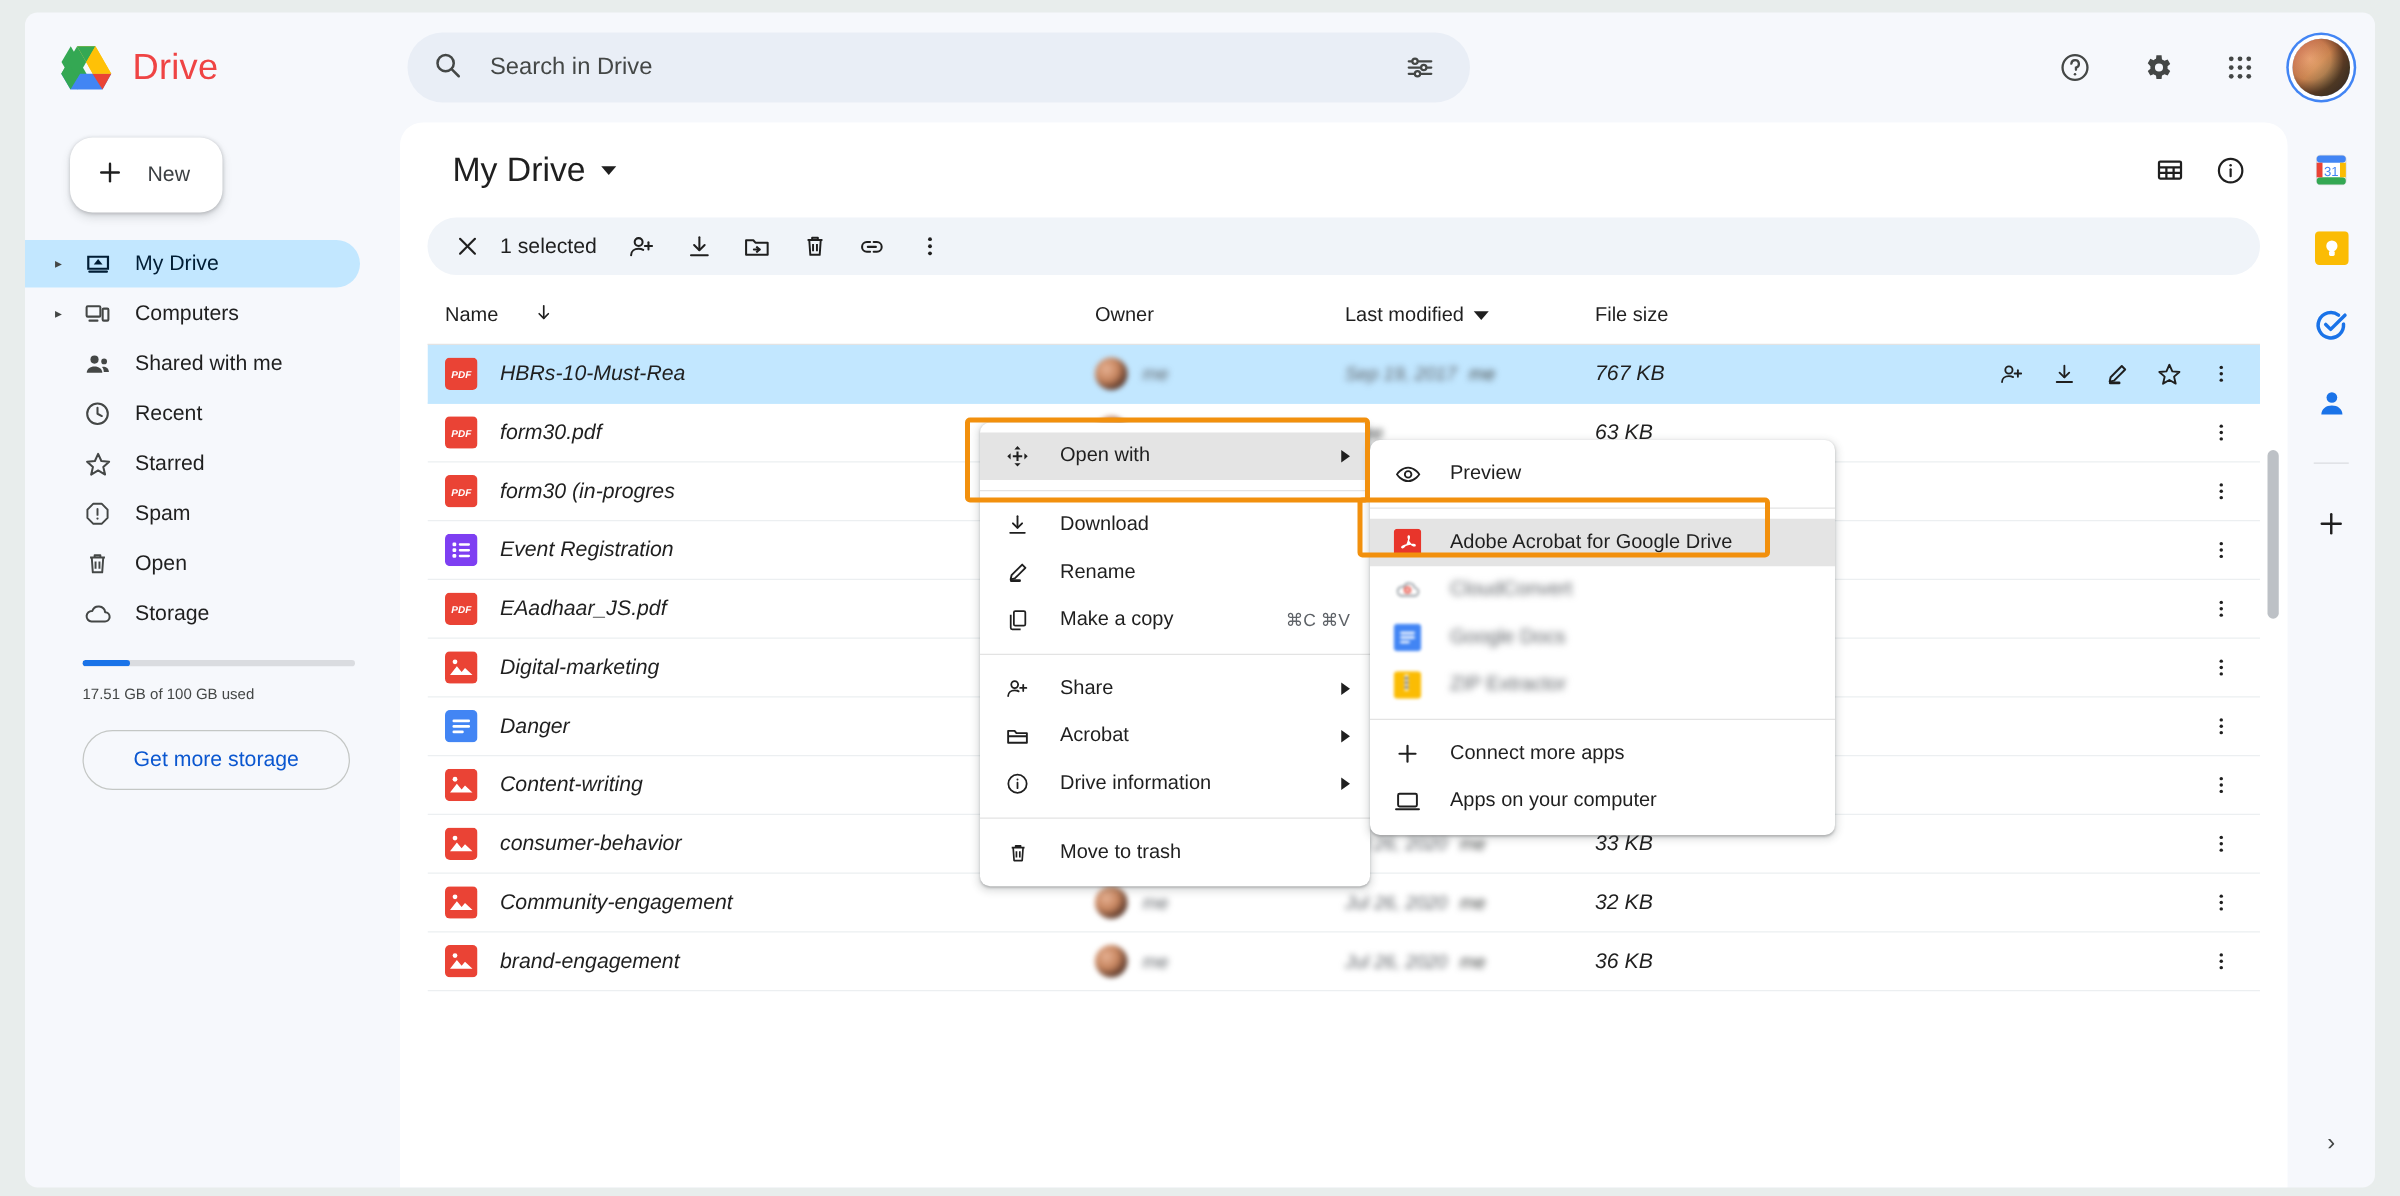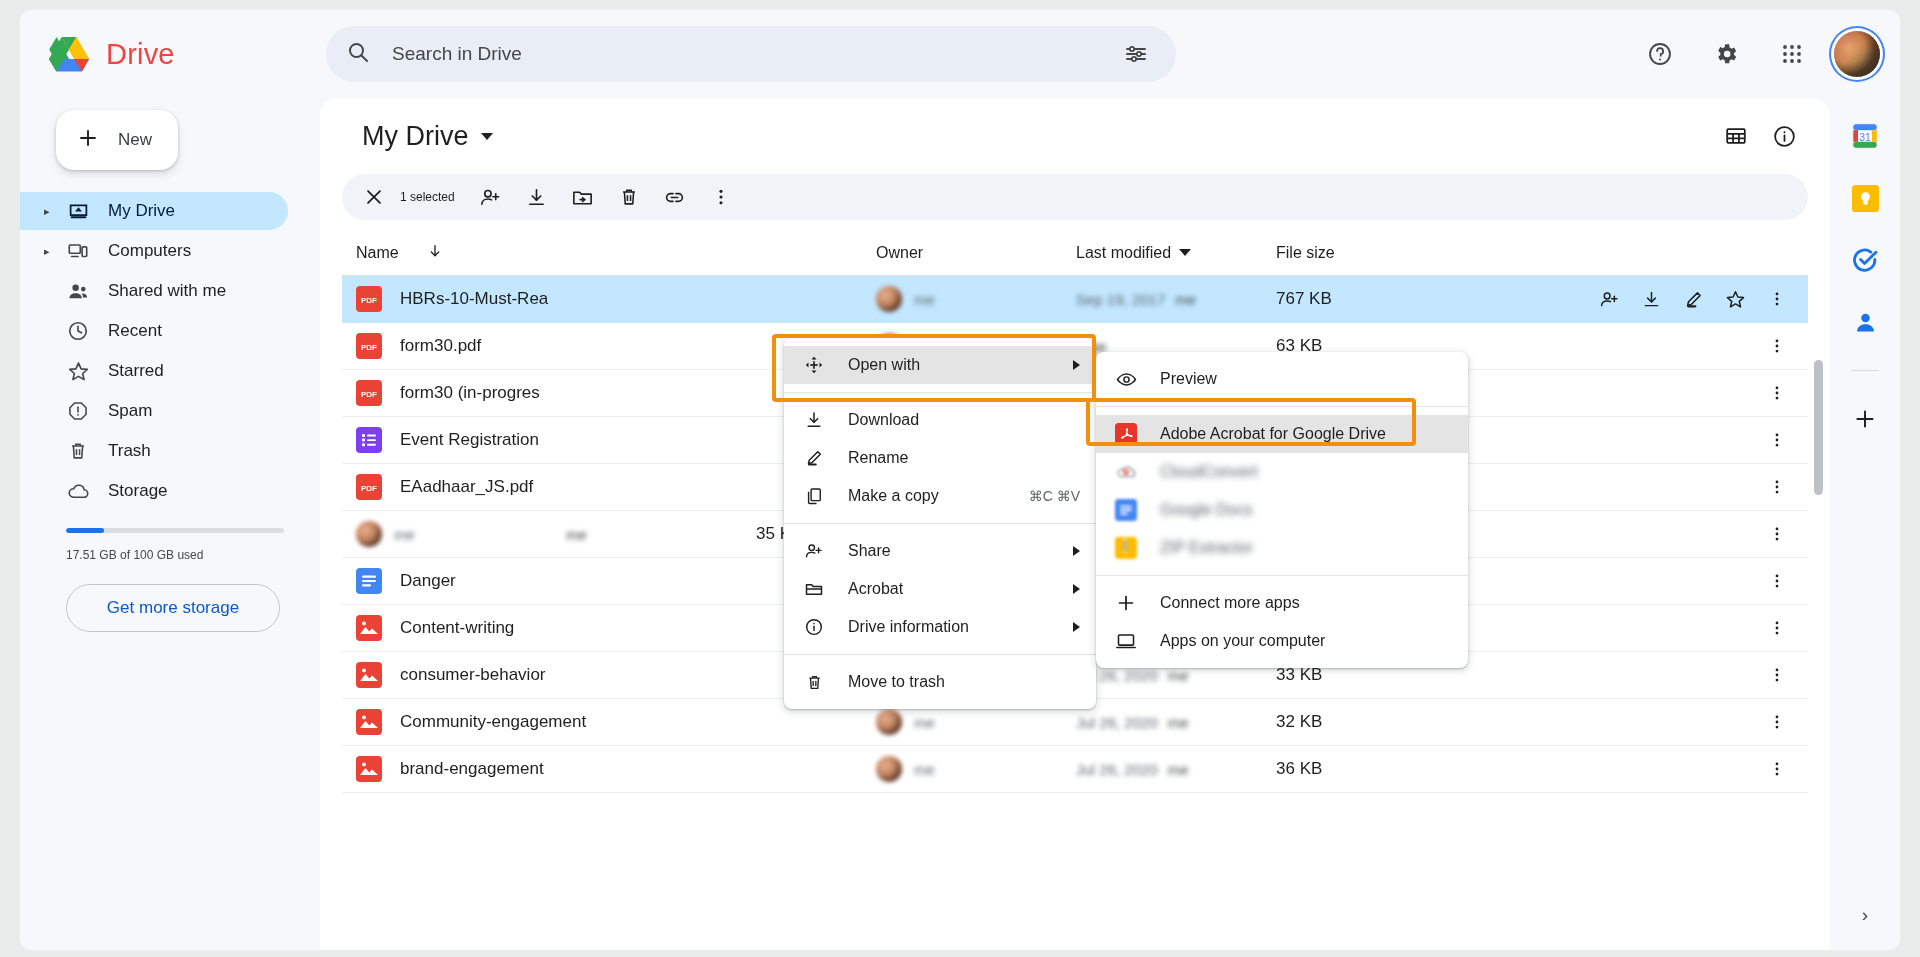--- a/index.html
+++ b/index.html
@@ -116,42 +116,42 @@
     font-size: 27px; color: #1f1f1f; display: flex; align-items: center; gap: 12px;
     cursor: pointer; padding: 4px 10px; border-radius: 8px;
   }
   .caret-dn { width: 0; height: 0; border-left: 6px solid transparent; border-right: 6px solid transparent; border-top: 7px solid #1f1f1f; }
   .head-spacer { flex: 1; }
 
   .selbar {
     margin: 0 22px 0 22px; height: 46px; background: #f0f4f9;
     border-radius: 23px; display: flex; align-items: center; padding: 0 12px; gap: 6px;
   }
-  .selbar .count { font-size: 12px; color: #1f1f1f; margin-right: 10px; }
+  .selbar .count { font-size: 17px; color: #1f1f1f; margin-right: 10px; }
   .tbtn {
     width: 40px; height: 40px; border-radius: 50%; border: 0; background: transparent;
     display: flex; align-items: center; justify-content: center; cursor: pointer;
   }
 
   .colhead {
     display: flex; align-items: center; height: 46px;
     margin: 10px 22px 0 22px; padding: 0 14px;
     font-size: 16px; color: #1f1f1f;
     border-bottom: 1px solid #e3e3e3;
   }
   .col-name { width: 520px; display: flex; align-items: center; gap: 28px; cursor: pointer; }
   .col-owner { width: 200px; cursor: pointer; }
   .col-mod { width: 200px; display: flex; align-items: center; gap: 8px; cursor: pointer; }
   .col-size { width: 180px; cursor: pointer; }
 
   .list { position: relative; height: 618px; overflow: hidden; margin: 0 22px; }
   .row {
     display: flex; align-items: center; height: 47px; padding: 0 14px;
     border-bottom: 1px solid #eceff1; font-size: 17px; color: #1f1f1f;
-    cursor: pointer; position: relative;
+    cursor: pointer; position: relative; font-style: italic;
   }
   .row.selected { background: #c2e7ff; border-bottom-color: #c2e7ff; }
   .cell-name { width: 520px; display: flex; align-items: center; gap: 18px; overflow: hidden; white-space: nowrap; }
   .cell-owner { width: 200px; display: flex; align-items: center; gap: 12px; }
   .cell-mod { width: 200px; display: flex; align-items: center; gap: 10px; }
   .cell-size { width: 180px; }
   .cell-actions { flex: 1; display: flex; align-items: center; justify-content: flex-end; gap: 8px; }
 
   .ftype { width: 26px; height: 26px; border-radius: 4px; flex: 0 0 26px; }
   .ftype svg { display: block; }
@@ -371,21 +371,21 @@
       </div>
 
       <div class="nav-item">
         <span class="nav-ico">
           <svg width="22" height="22" viewBox="0 0 24 24" fill="none" stroke="#444746" stroke-width="1.7">
             <path d="M5.5 6.5h13M9.5 6.5V4.6h5v1.9M7 6.5l.9 13h8.2l.9-13" stroke-linejoin="round"></path>
             <line x1="10.3" y1="10" x2="10.3" y2="16.4"></line>
               <line x1="13.7" y1="10" x2="13.7" y2="16.4"></line>
           </svg>
         </span>
-        <span class="nav-label">Trash</span>
+        <span class="nav-label">Open</span>
       </div>
 
       <div class="nav-item">
         <span class="nav-ico">
           <svg width="23" height="23" viewBox="0 0 24 24" fill="none" stroke="#444746" stroke-width="1.7">
             <path d="M6.5 18h11a3.9 3.9 0 0 0 .4-7.8 5.6 5.6 0 0 0-10.8-1A3.9 3.9 0 0 0 6.5 18z" stroke-linejoin="round"></path>
           </svg>
         </span>
         <span class="nav-label">Storage</span>
       </div>
@@ -668,20 +668,30 @@
             <button class="rowbtn">
               <svg width="18" height="18" viewBox="0 0 24 24" fill="#1f1f1f">
                 <circle cx="12" cy="5.2" r="1.85"></circle>
                 <circle cx="12" cy="12" r="1.85"></circle>
                 <circle cx="12" cy="18.8" r="1.85"></circle>
               </svg>
             </button>
           </div>
         </div>
         <div class="row">
+          <div class="cell-name">
+       <span class="ftype">
+              <svg width="26" height="26" viewBox="0 0 26 26">
+                <rect width="26" height="26" rx="4" fill="#ea4335"></rect>
+                <path d="M4 19l5.5-7 3.8 4.6 2.7-3.2L22 19z" fill="#fff"></path>
+                <circle cx="8" cy="8.4" r="1.9" fill="#fff"></circle>
+              </svg>
+            </span>
+       <span>Digital-marketing</span>
+     </div>
      <div class="cell-owner">
        <span class="mini-av"></span>
        <span class="blurtext">me</span>
      </div>
      <div class="cell-mod">
        <span class="blurtext small"></span>
        <span class="me-tag">me</span>
      </div>
      <div class="cell-size">35 KB</div>
      <div class="cell-actions">

